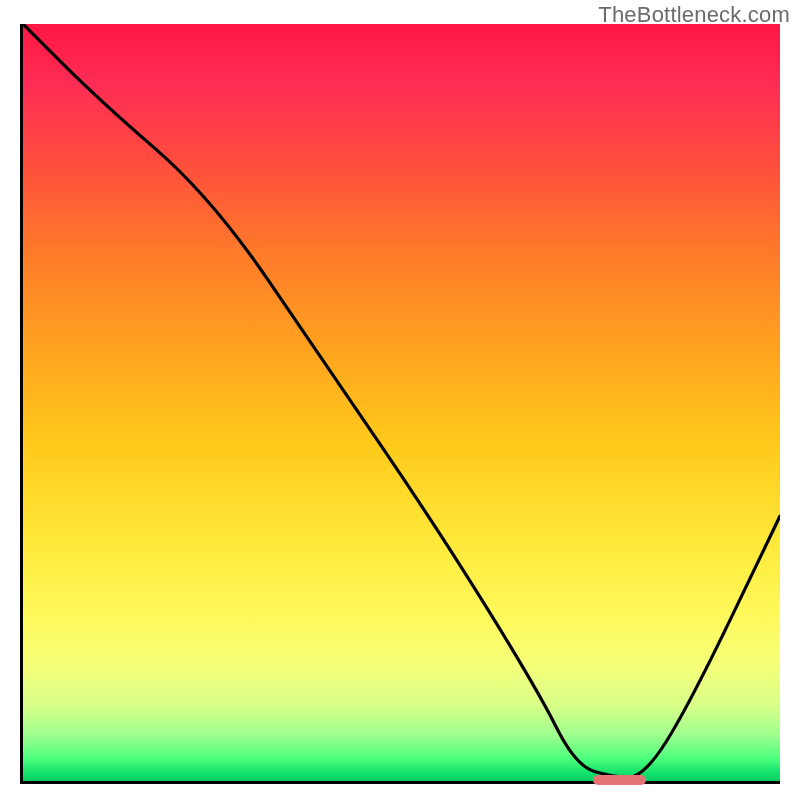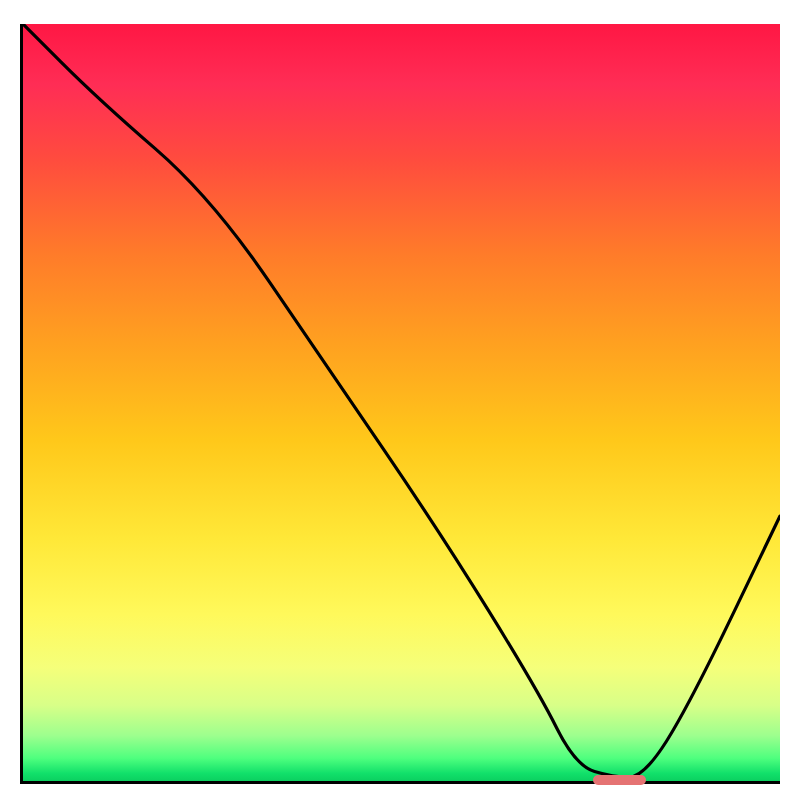--- a/index.html
+++ b/index.html
@@ -54,20 +54,21 @@
     position: absolute;
     height: 10px;
     border-radius: 5px;
     background: #e57373;
   }
 </style>
 </head>
 <body>
 
 <div class="chart-wrap">
+  <div class="watermark">TheBottleneck.com</div>
 
   <div class="plot">
     <div class="gradient"></div>
 
     <svg class="curve" viewBox="0 0 760 760" preserveAspectRatio="none">
       <path id="curve-path" fill="none" stroke="#000" stroke-width="3.2" stroke-linejoin="round" stroke-linecap="round" d="M 0.0 0.0 Q 0.0 0.0 38.0 38.0 Q 76.0 76.0 133.0 125.4 Q 190.0 174.8 247.0 258.4 Q 304.0 342.0 361.0 425.6 Q 418.0 509.2 467.4 589.0 Q 516.8 668.8 535.8 706.8 Q 554.8 744.8 573.8 750.5 Q 592.8 756.2 608.0 756.2 Q 623.2 756.2 646.0 720.1 Q 668.8 684.0 714.4 589.0 T 760.0 494.0"></path>
     </svg>
 
     <div id="opt-marker" class="marker" style="left: 570px; width: 53.2px; top: 751.2px; background: rgb(229, 115, 115);"></div>
   </div>

